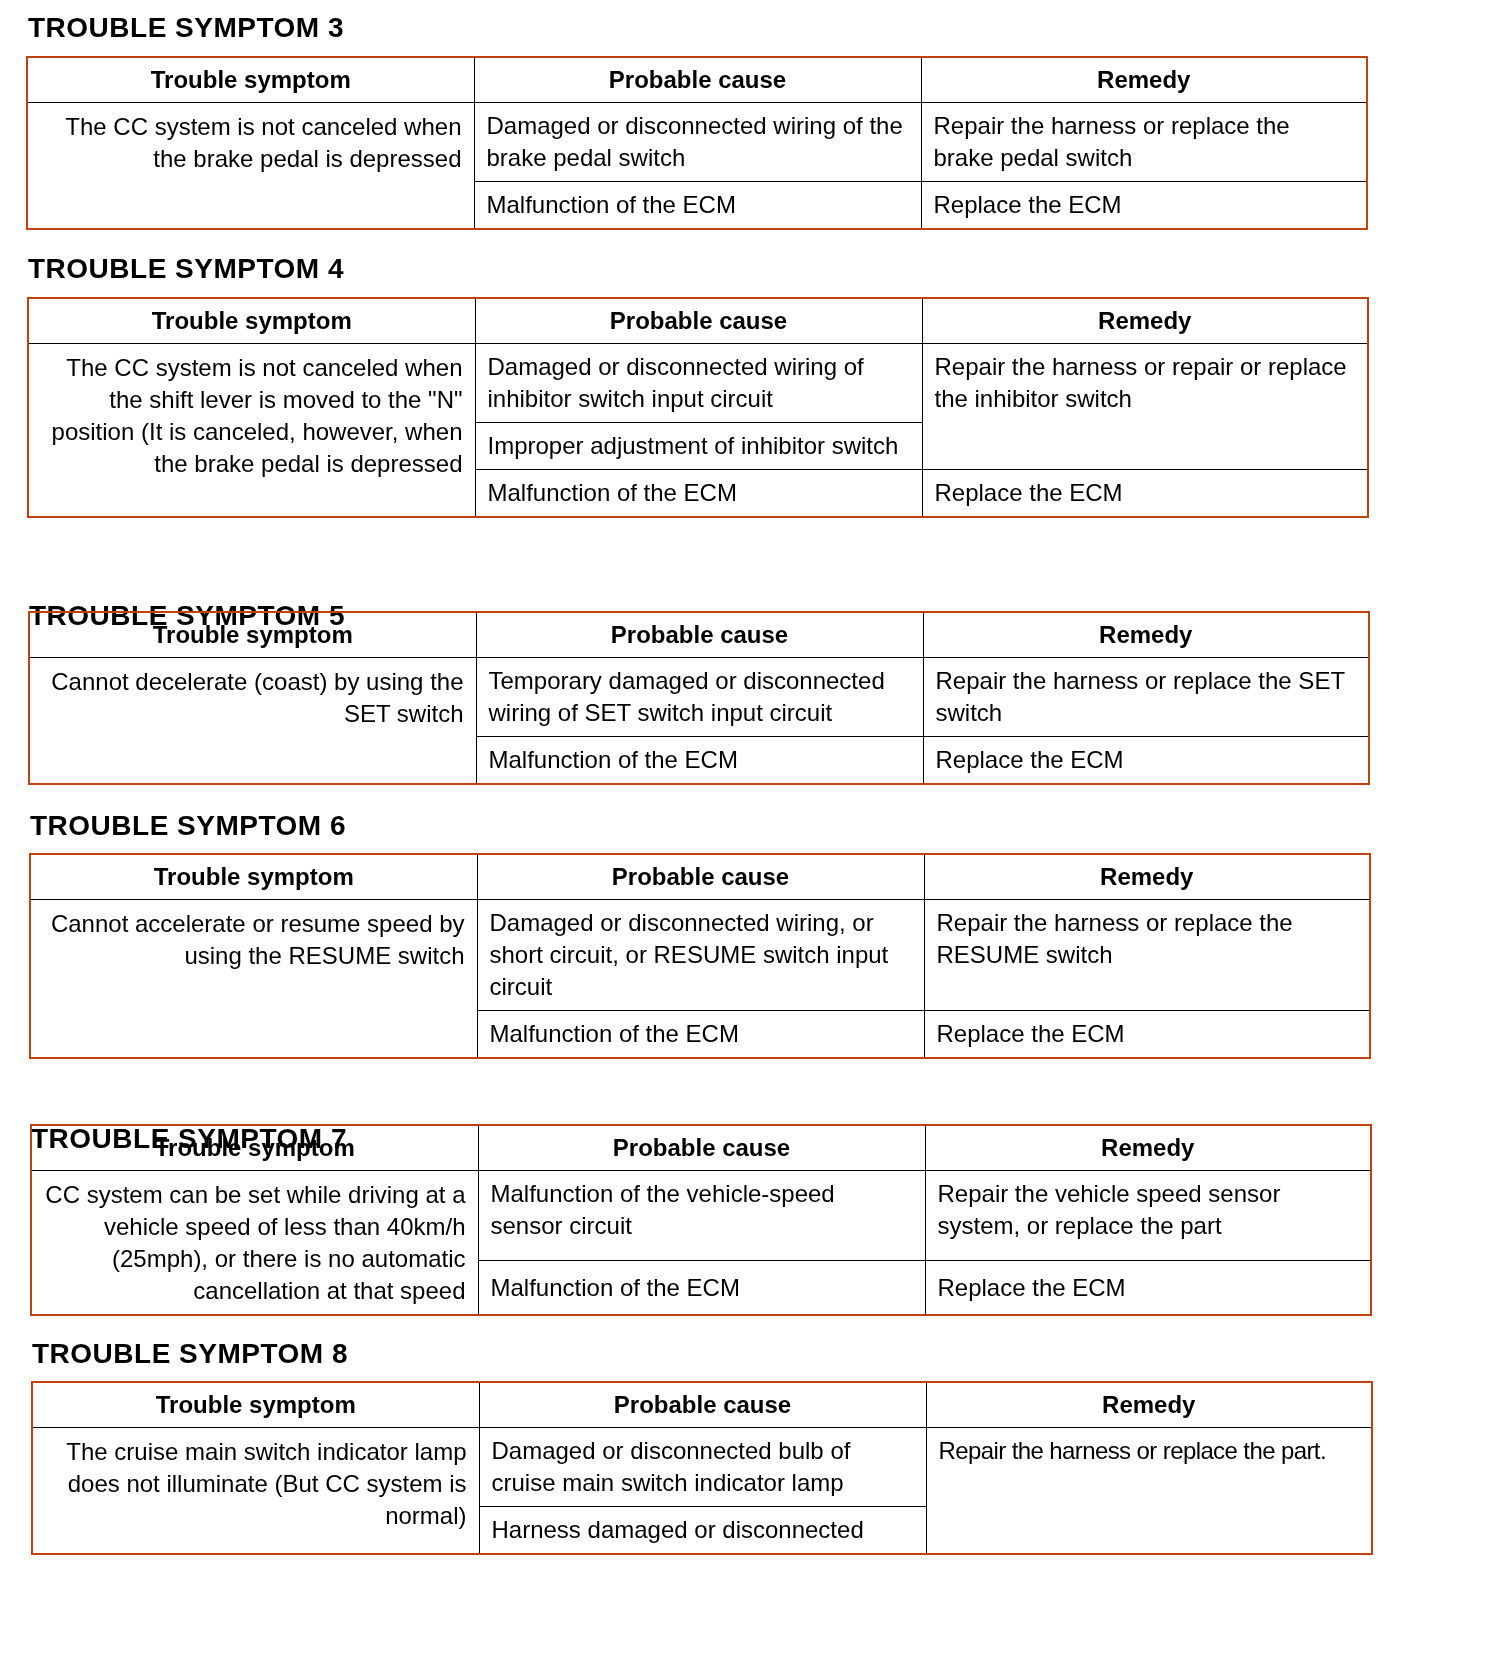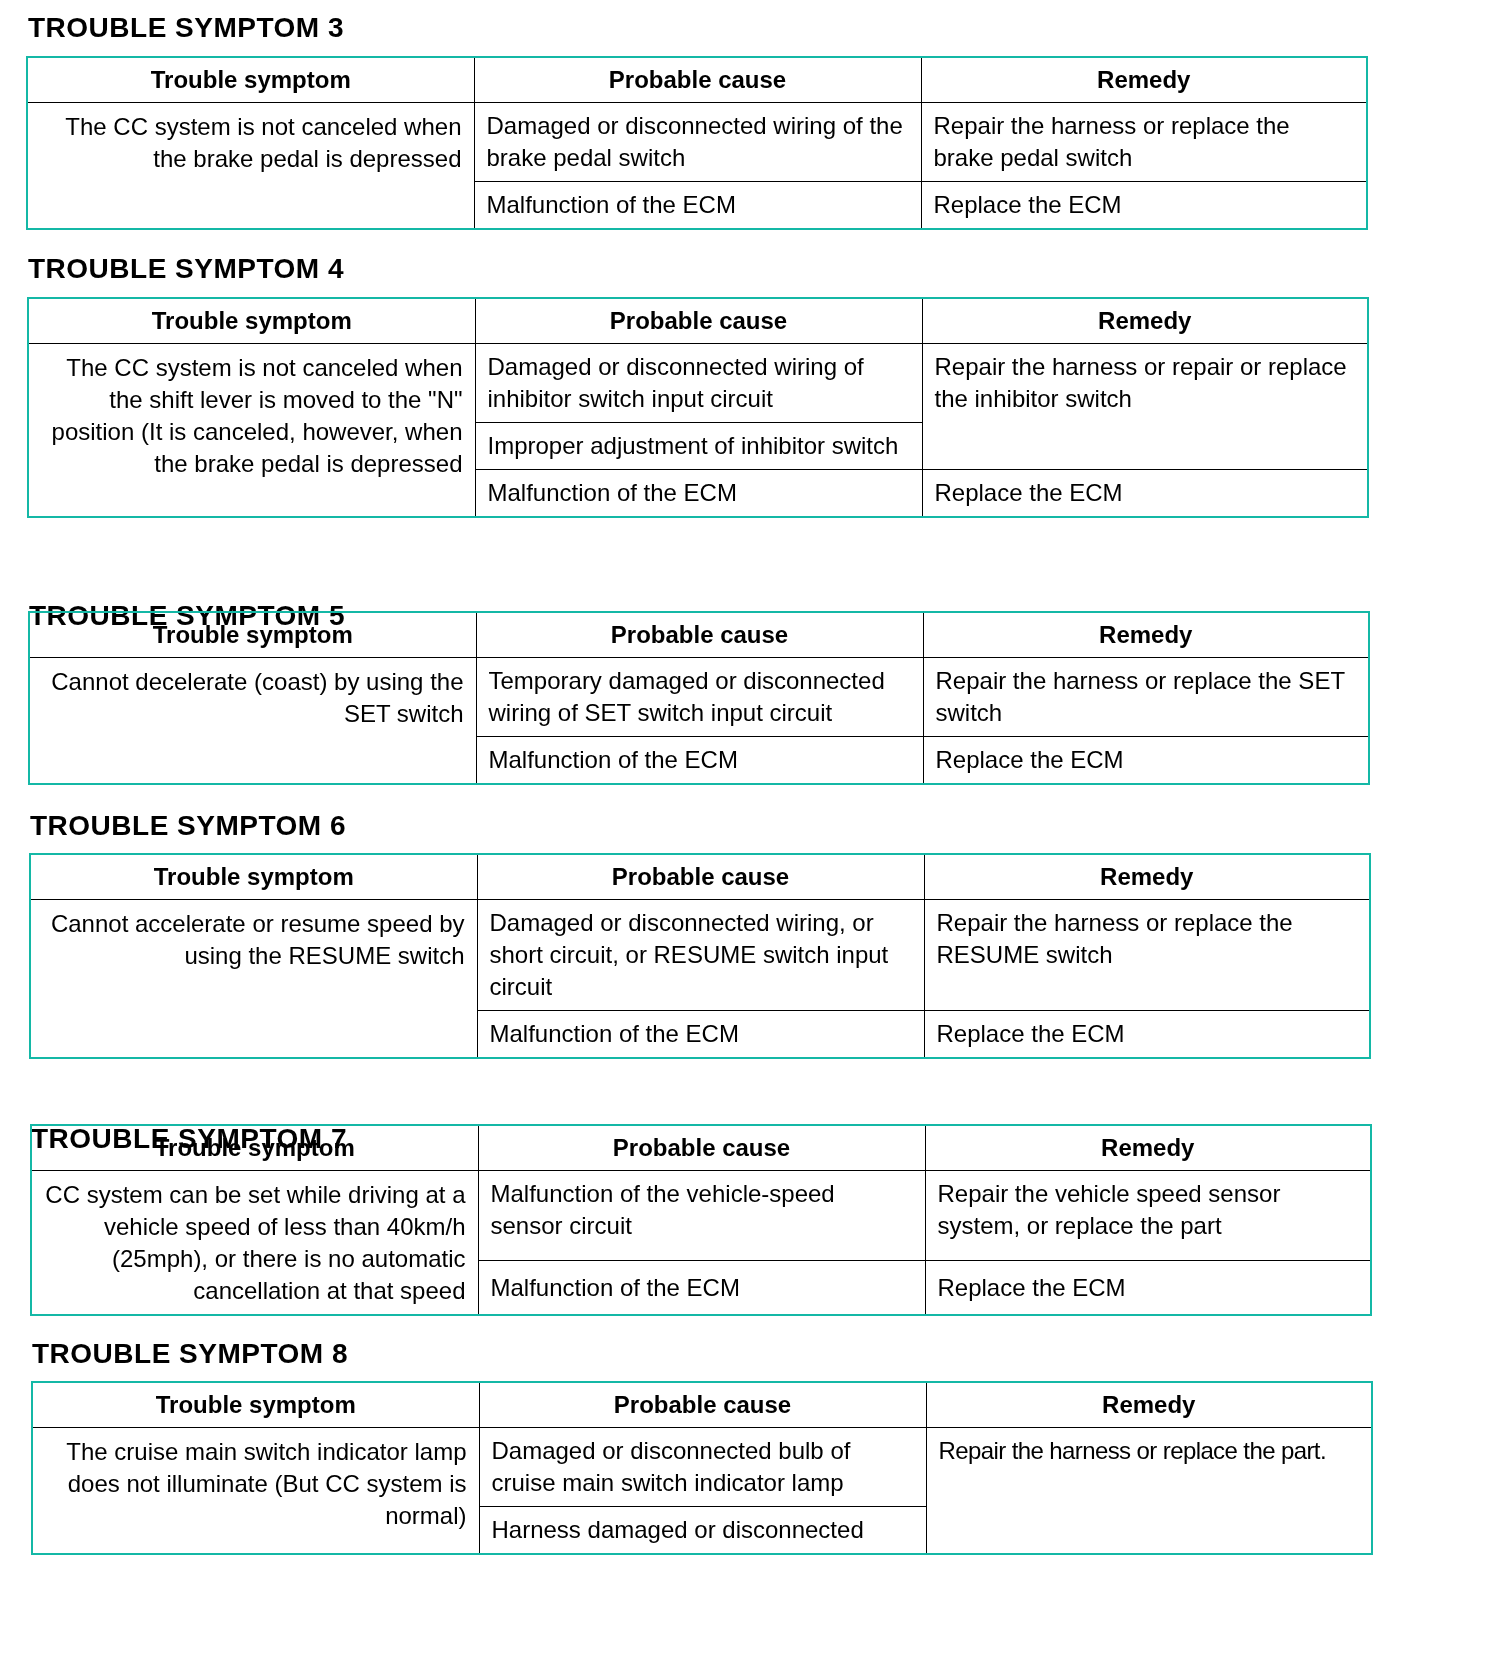--- a/index.html
+++ b/index.html
@@ -6,21 +6,21 @@
     body {
       width: 1504px; height: 1674px; position: relative; overflow: hidden;
       font-family: "Liberation Sans", sans-serif; color: #000;
     }
     .heading {
       position: absolute; font-weight: bold; font-size: 28px; letter-spacing: 0.5px;
       font-family: "Liberation Sans", sans-serif; white-space: nowrap;
     }
     table.ts {
       position: absolute; border-collapse: collapse; table-layout: fixed;
-      border: 2px solid #14b8a6;
+      border: 2px solid #c2410c;
     }
     table.ts th, table.ts td {
       border: 1.5px solid #000; vertical-align: top; font-size: 24px;
       line-height: 32px; padding: 7px 12px 7px 12px; text-align: left;
       font-family: "Liberation Sans", sans-serif;
     }
     table.ts th {
       font-weight: bold; text-align: center; vertical-align: middle;
       height: 32px; padding: 6px 8px;
     }

